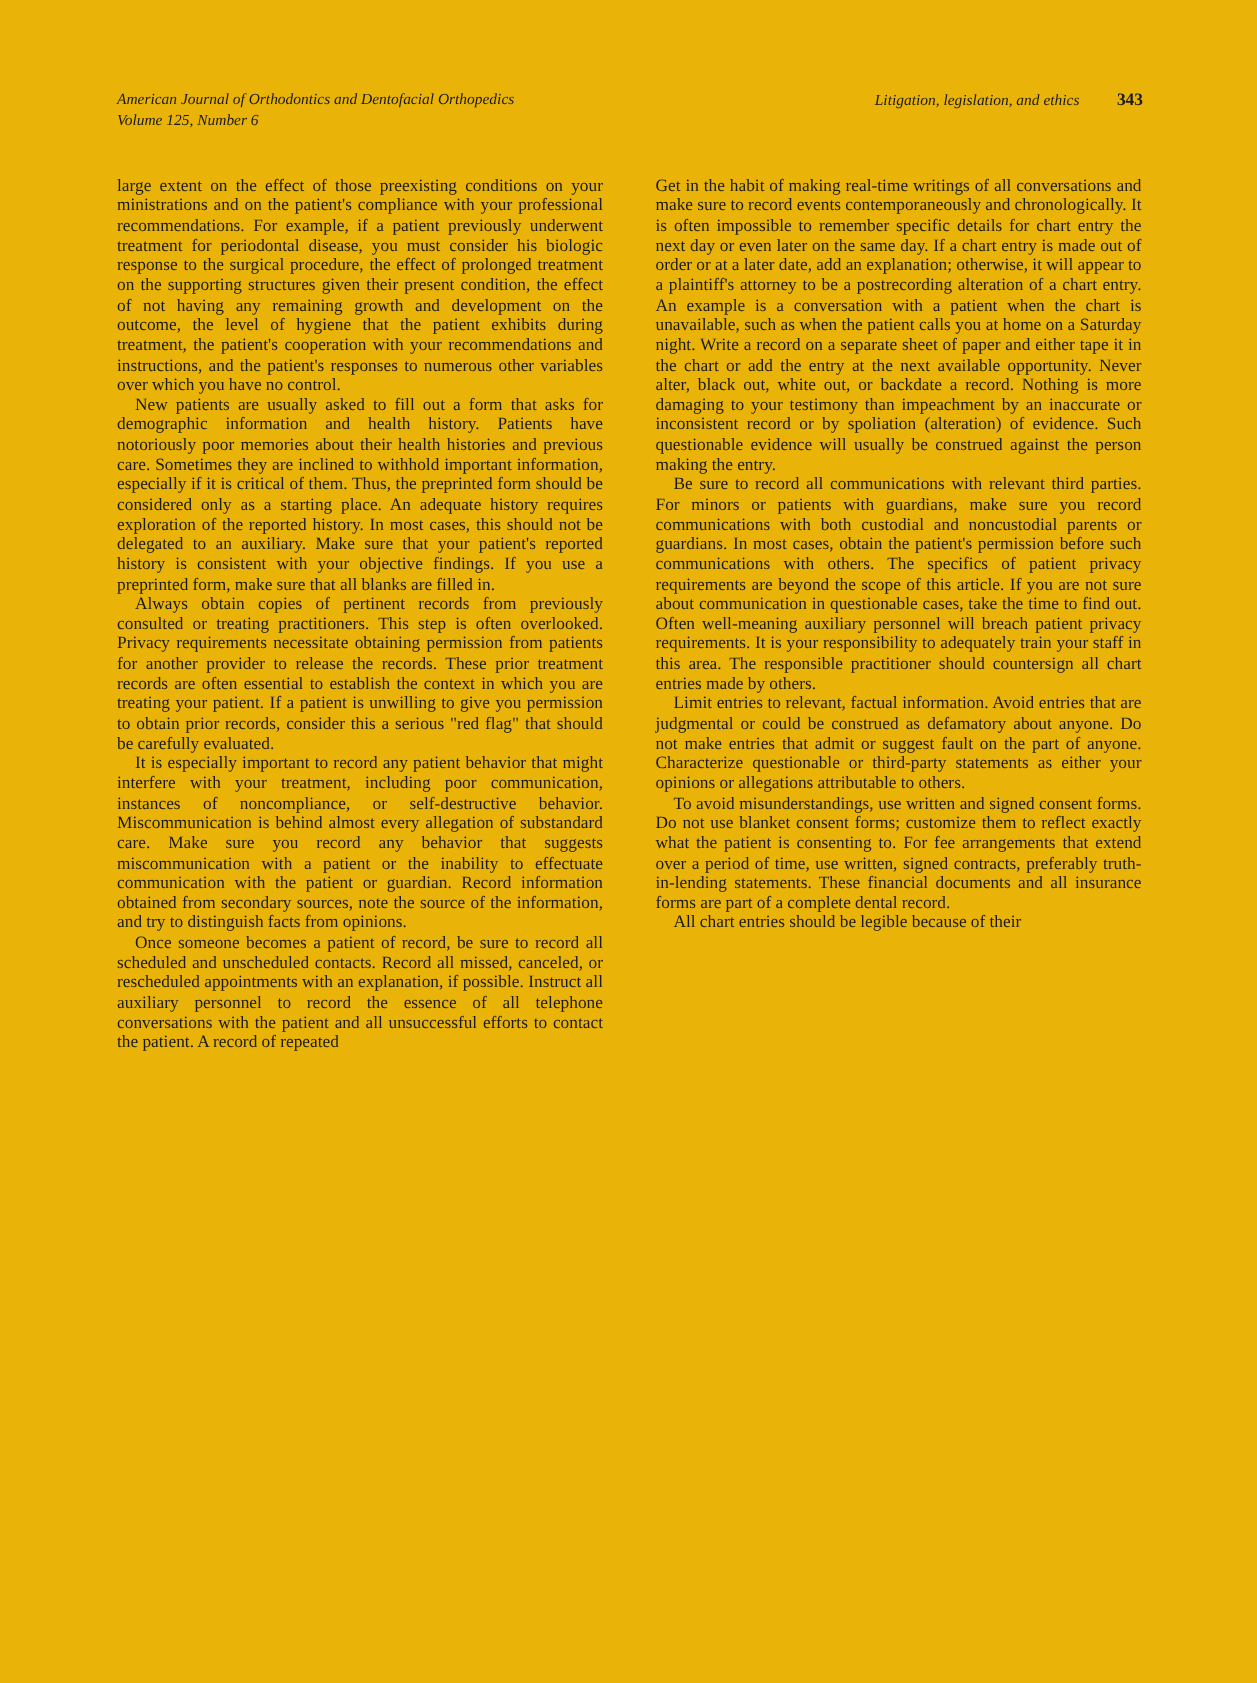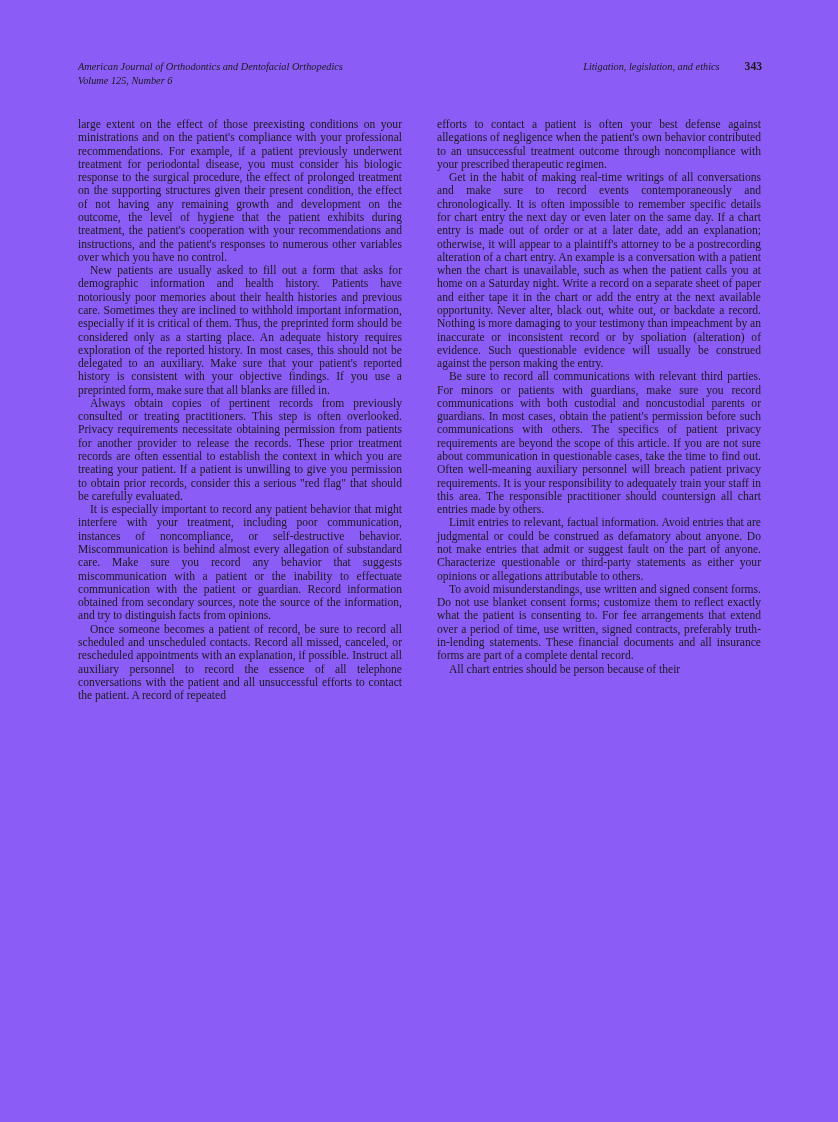--- a/index.html
+++ b/index.html
@@ -10,21 +10,21 @@
   }
   body {
     font-family: "Liberation Serif", "DejaVu Serif", serif;
     color: #1a1a1a;
   }
   .page {
     position: relative;
     width: 838px;
     height: 1122px;
     margin: 0 auto;
-    background: #8b5cf6;
+    background: #eab308;
     overflow: hidden;
     box-sizing: border-box;
     padding-left: 16px;
   }
 
   
   .running-head {
     position: absolute;
     left: 78px;
     top: 60px;
@@ -105,22 +105,21 @@
 
   <div class="columns">
     <div class="col">
       <p class="cont">large extent on the effect of those preexisting conditions on your ministrations and on the patient's compliance with your professional recommendations. For example, if a patient previously underwent treatment for periodontal disease, you must consider his biologic response to the surgical procedure, the effect of prolonged treatment on the supporting structures given their present condition, the effect of not having any remaining growth and development on the outcome, the level of hygiene that the patient exhibits during treatment, the patient's cooperation with your recommendations and instructions, and the patient's responses to numerous other variables over which you have no control.</p>
       <p>New patients are usually asked to fill out a form that asks for demographic information and health history. Patients have notoriously poor memories about their health histories and previous care. Sometimes they are inclined to withhold important information, especially if it is critical of them. Thus, the preprinted form should be considered only as a starting place. An adequate history requires exploration of the reported history. In most cases, this should not be delegated to an auxiliary. Make sure that your patient's reported history is consistent with your objective findings. If you use a preprinted form, make sure that all blanks are filled in.</p>
       <p>Always obtain copies of pertinent records from previously consulted or treating practitioners. This step is often overlooked. Privacy requirements necessitate obtaining permission from patients for another provider to release the records. These prior treatment records are often essential to establish the context in which you are treating your patient. If a patient is unwilling to give you permission to obtain prior records, consider this a serious "red flag" that should be carefully evaluated.</p>
       <p>It is especially important to record any patient behavior that might interfere with your treatment, including poor communication, instances of noncompliance, or self-destructive behavior. Miscommunication is behind almost every allegation of substandard care. Make sure you record any behavior that suggests miscommunication with a patient or the inability to effectuate communication with the patient or guardian. Record information obtained from secondary sources, note the source of the information, and try to distinguish facts from opinions.</p>
       <p>Once someone becomes a patient of record, be sure to record all scheduled and unscheduled contacts. Record all missed, canceled, or rescheduled appointments with an explanation, if possible. Instruct all auxiliary personnel to record the essence of all telephone conversations with the patient and all unsuccessful efforts to contact the patient. A record of repeated</p>
     </div>
     <div class="col">
-      <p class="cont">efforts to contact a patient is often your best defense against allegations of negligence when the patient's own behavior contributed to an unsuccessful treatment outcome through noncompliance with your prescribed therapeutic regimen.</p>
       <p>Get in the habit of making real-time writings of all conversations and make sure to record events contemporaneously and chronologically. It is often impossible to remember specific details for chart entry the next day or even later on the same day. If a chart entry is made out of order or at a later date, add an explanation; otherwise, it will appear to a plaintiff's attorney to be a postrecording alteration of a chart entry. An example is a conversation with a patient when the chart is unavailable, such as when the patient calls you at home on a Saturday night. Write a record on a separate sheet of paper and either tape it in the chart or add the entry at the next available opportunity. Never alter, black out, white out, or backdate a record. Nothing is more damaging to your testimony than impeachment by an inaccurate or inconsistent record or by spoliation (alteration) of evidence. Such questionable evidence will usually be construed against the person making the entry.</p>
       <p>Be sure to record all communications with relevant third parties. For minors or patients with guardians, make sure you record communications with both custodial and noncustodial parents or guardians. In most cases, obtain the patient's permission before such communications with others. The specifics of patient privacy requirements are beyond the scope of this article. If you are not sure about communication in questionable cases, take the time to find out. Often well-meaning auxiliary personnel will breach patient privacy requirements. It is your responsibility to adequately train your staff in this area. The responsible practitioner should countersign all chart entries made by others.</p>
       <p>Limit entries to relevant, factual information. Avoid entries that are judgmental or could be construed as defamatory about anyone. Do not make entries that admit or suggest fault on the part of anyone. Characterize questionable or third-party statements as either your opinions or allegations attributable to others.</p>
       <p>To avoid misunderstandings, use written and signed consent forms. Do not use blanket consent forms; customize them to reflect exactly what the patient is consenting to. For fee arrangements that extend over a period of time, use written, signed contracts, preferably truth-in-lending statements. These financial documents and all insurance forms are part of a complete dental record.</p>
-      <p>All chart entries should be person because of their</p>
+      <p>All chart entries should be legible because of their</p>
     </div>
   </div>
 
 </div>
 
 </body></html>

